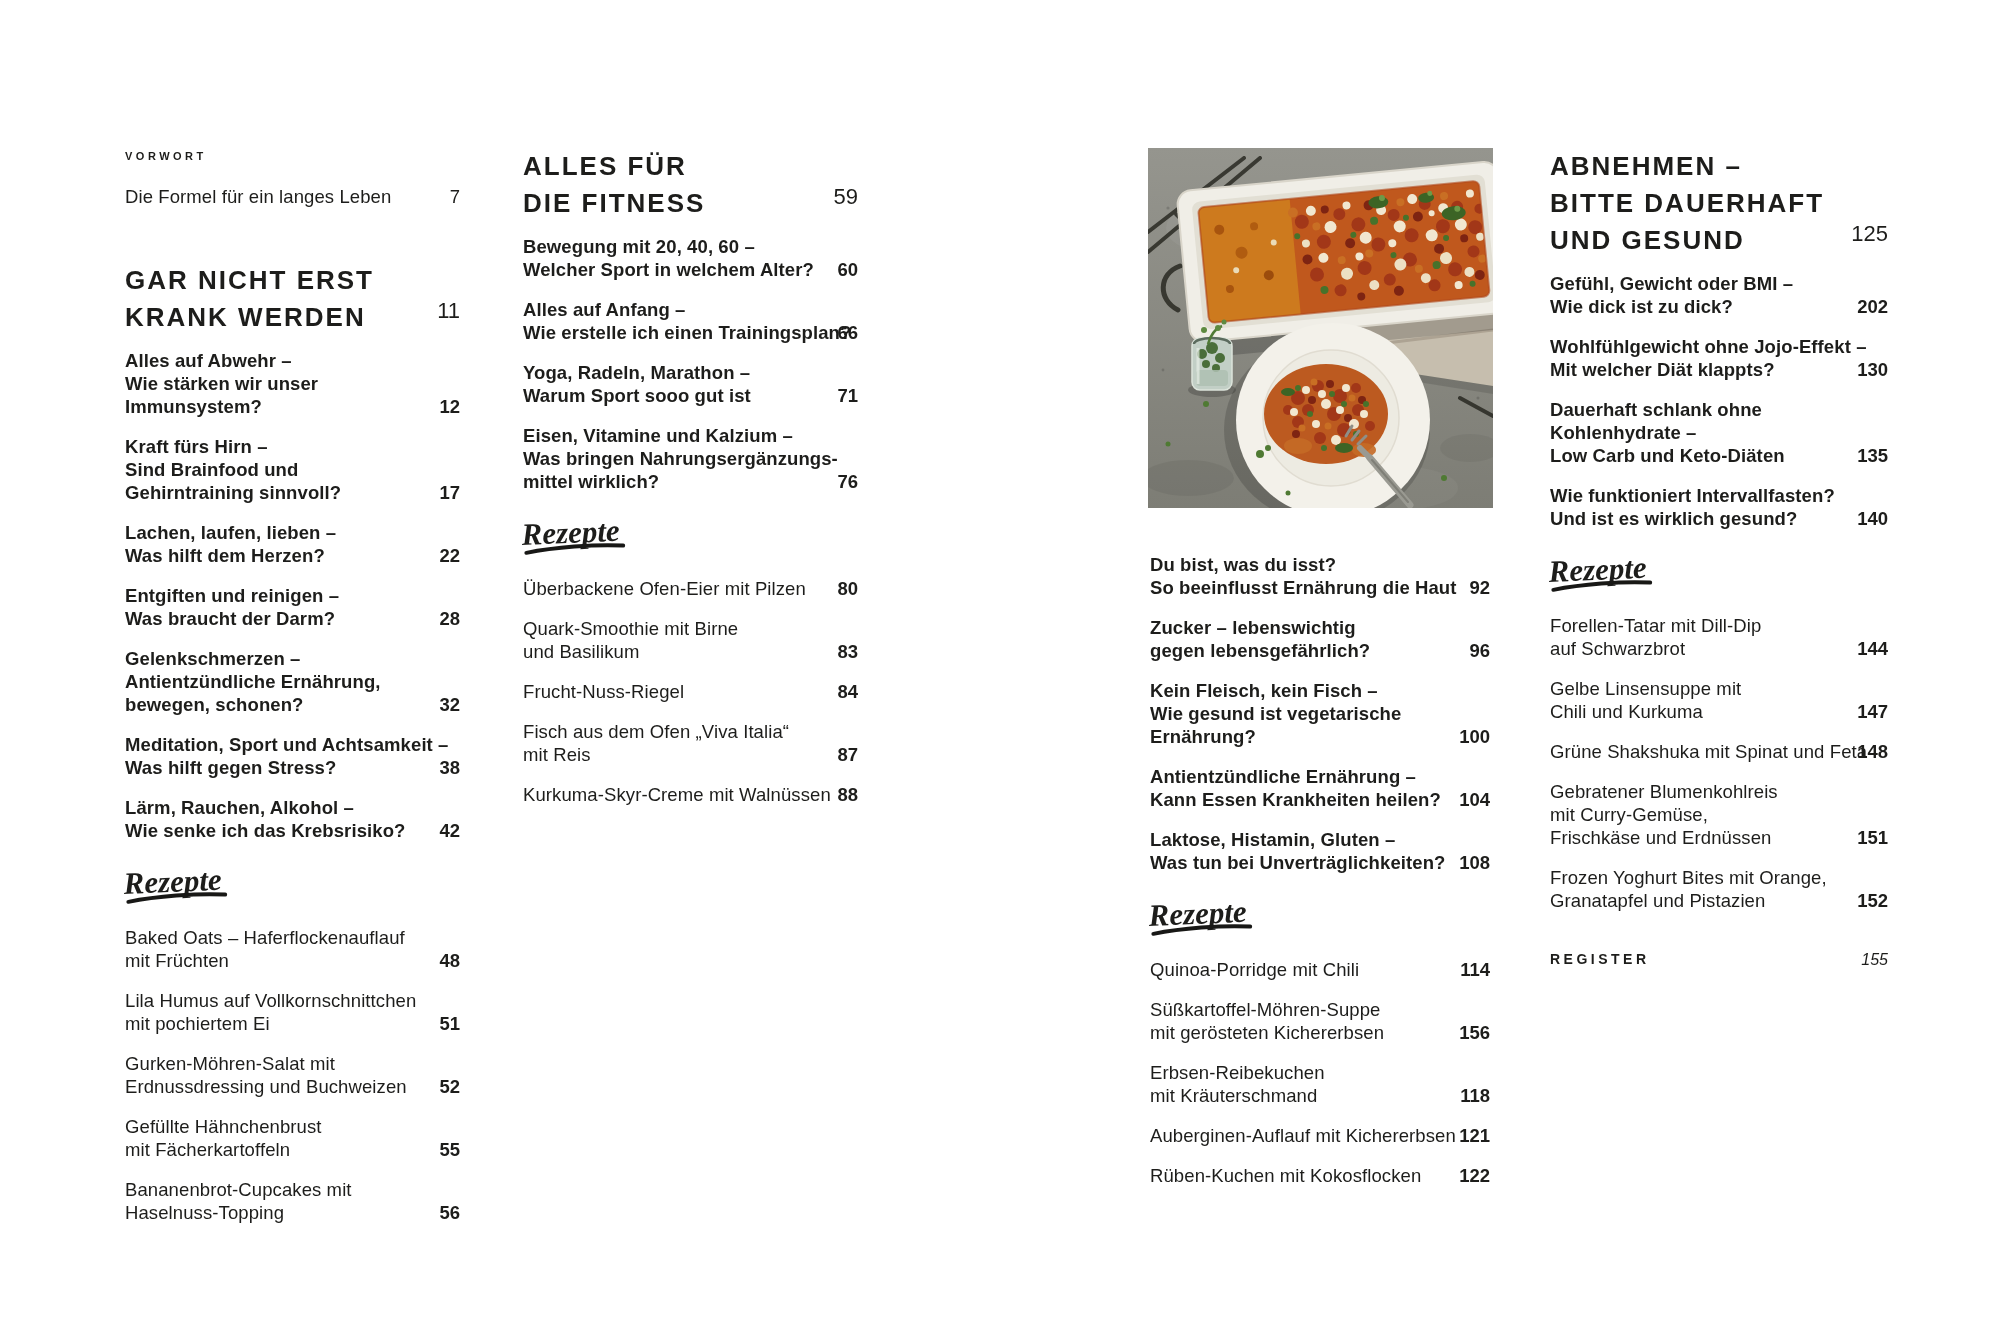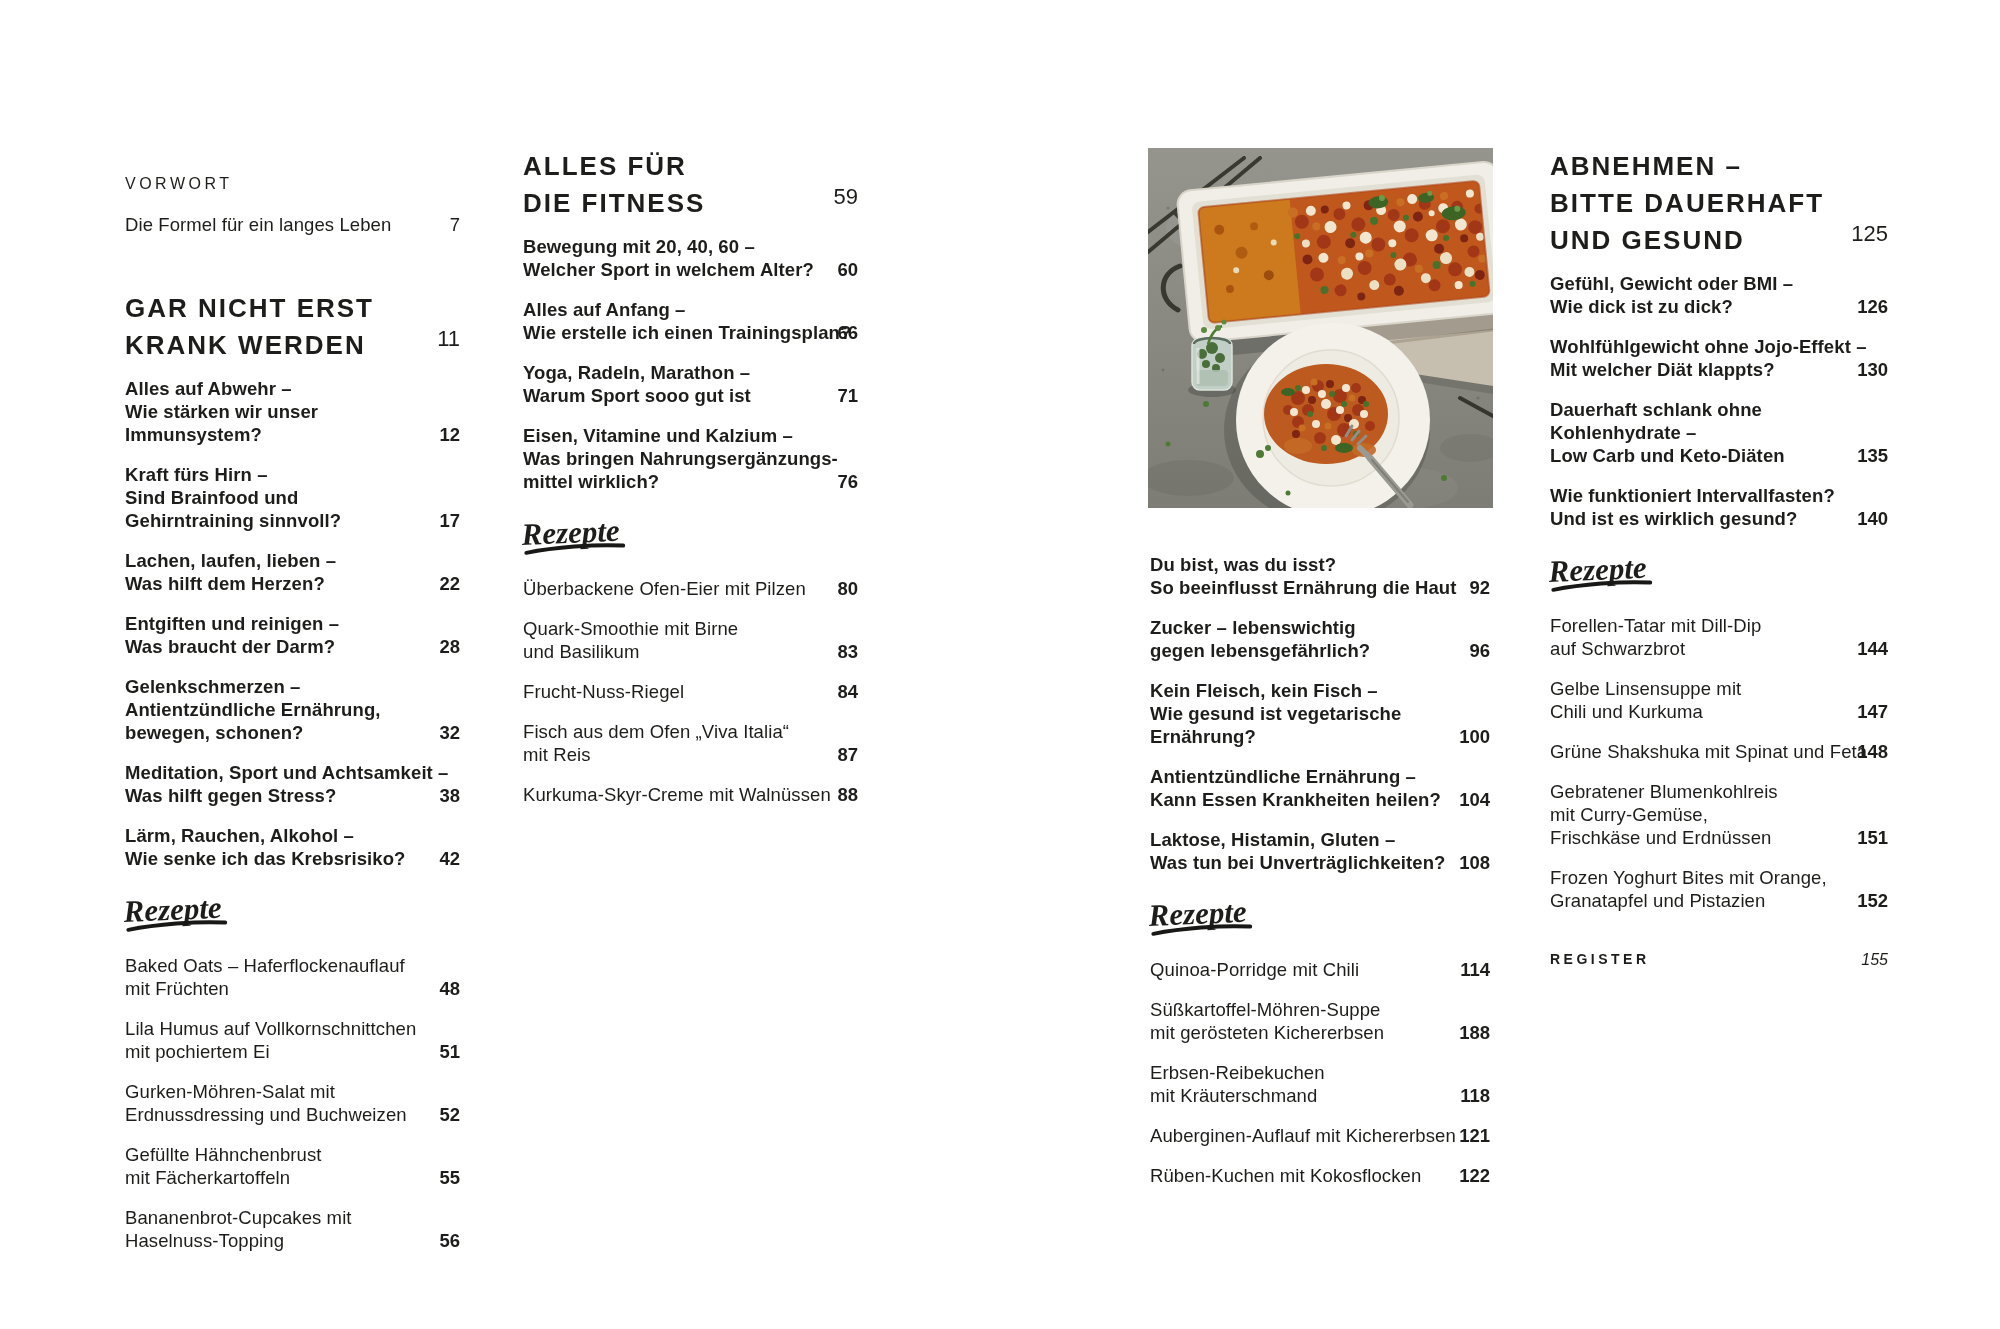--- a/index.html
+++ b/index.html
@@ -7,21 +7,21 @@
     width:2000px;height:1329px;background:#ffffff;
     font-family:"Liberation Sans",sans-serif;color:#1d1d1b;
     position:relative;overflow:hidden;
   }
   .col{position:absolute;top:148px;}
   #col1{left:125px;width:335px;}
   #col2{left:523px;width:335px;}
   #col3{left:1150px;width:340px;top:553px;}
   #col4{left:1550px;width:338px;}
 
-  .kicker{font-size:16px;font-weight:400;letter-spacing:3.5px;line-height:16px;margin-bottom:21px;margin-top:28px;}
+  .kicker{font-size:11px;font-weight:700;letter-spacing:3.5px;line-height:16px;margin-bottom:21px;}
 
   .entry{position:relative;font-size:18.5px;line-height:23px;margin-bottom:17px;}
   .entry .title{display:block;white-space:pre-line;letter-spacing:0.1px;padding-right:2px;}
   .topic .title{font-weight:700;}
   .recipe .title{font-weight:400;}
   .entry .num{position:absolute;right:0;bottom:0;font-weight:700;letter-spacing:0;}
   .intro{margin-bottom:54px;}
   .intro .title{font-weight:400;}
   .intro .num{font-weight:400;}
 
@@ -460,21 +460,21 @@
       </svg>
   </div>
 
   <div class="entry recipe">
     <span class="title">Quinoa-Porridge mit Chili</span>
     <span class="num">114</span>
   </div>
   <div class="entry recipe">
     <span class="title">Süßkartoffel-Möhren-Suppe
 mit gerösteten Kichererbsen</span>
-    <span class="num">188</span>
+    <span class="num">156</span>
   </div>
   <div class="entry recipe">
     <span class="title">Erbsen-Reibekuchen
 mit Kräuterschmand</span>
     <span class="num">118</span>
   </div>
   <div class="entry recipe">
     <span class="title">Auberginen-Auflauf mit Kichererbsen</span>
     <span class="num">121</span>
   </div>
@@ -488,21 +488,21 @@
   <div class="heading">
     <span class="title">ABNEHMEN –
 BITTE DAUERHAFT
 UND GESUND</span>
     <span class="num">125</span>
   </div>
 
   <div class="entry topic">
     <span class="title">Gefühl, Gewicht oder BMI –
 Wie dick ist zu dick?</span>
-    <span class="num">126</span>
+    <span class="num">202</span>
   </div>
   <div class="entry topic">
     <span class="title">Wohlfühlgewicht ohne Jojo-Effekt –
 Mit welcher Diät klappts?</span>
     <span class="num">130</span>
   </div>
   <div class="entry topic">
     <span class="title">Dauerhaft schlank ohne Kohlenhydrate –
 Low Carb und Keto-Diäten</span>
     <span class="num">135</span>

